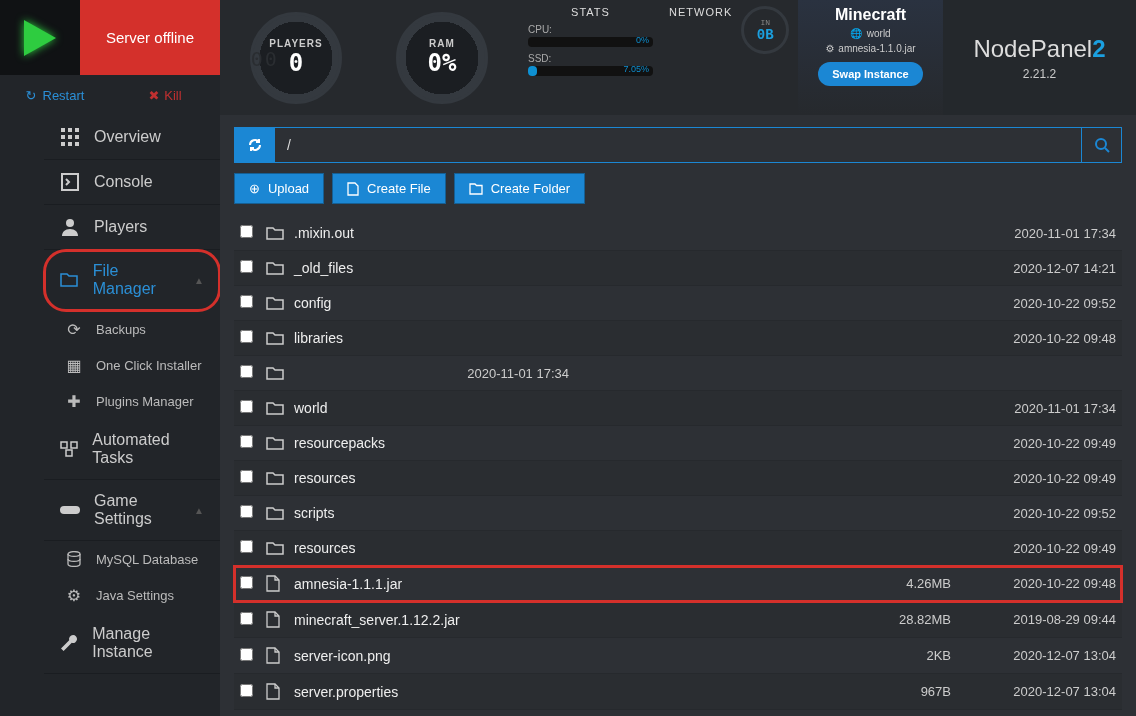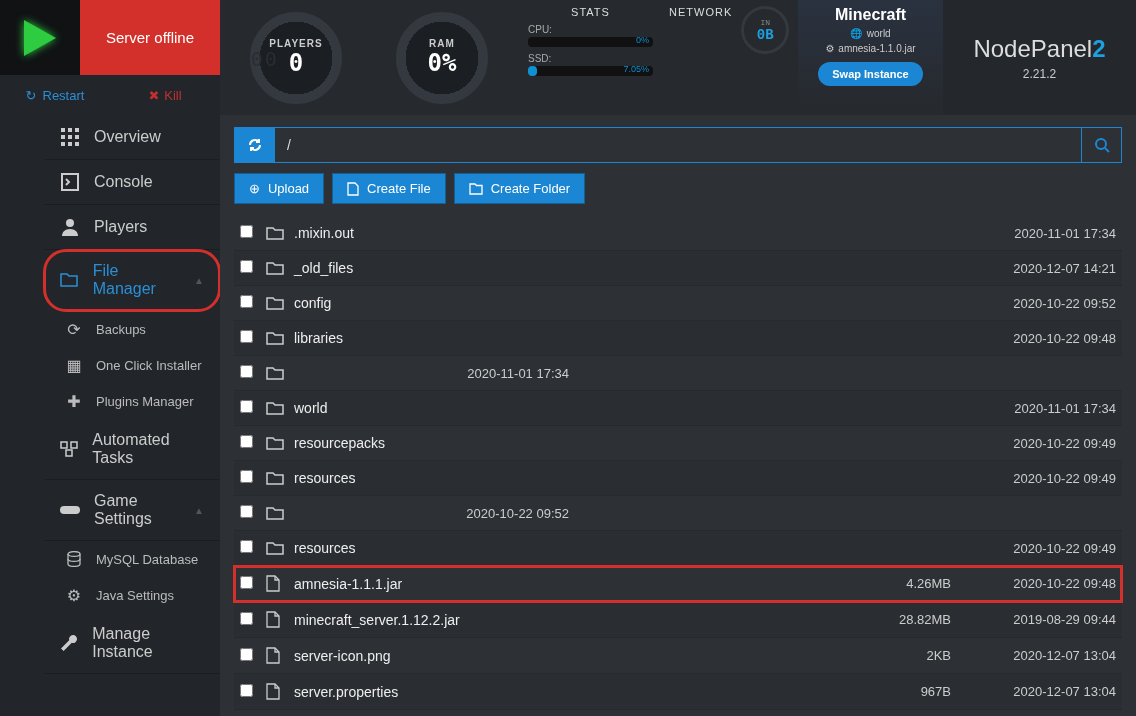--- a/index.html
+++ b/index.html
@@ -405,20 +405,21 @@
           <span class="fsize"></span>
           <span class="fdate">2020-10-22 09:49</span>
         </div>
         <div class="file-row">
           <span class="fcb"><input type="checkbox" style=""></span>
           <span class="ficon">
             <svg width="18" height="15" viewBox="0 0 18 15" fill="none" stroke="currentColor" stroke-width="1.5">
               <path d="M1 2h6l2 2h8v9H1z"></path>
             </svg>
           </span>
+          <span class="fname">scripts</span>
           <span class="fsize"></span>
           <span class="fdate">2020-10-22 09:52</span>
         </div>
         <div class="file-row">
           <span class="fcb"><input type="checkbox" style=""></span>
           <span class="ficon">
             <svg width="18" height="15" viewBox="0 0 18 15" fill="none" stroke="currentColor" stroke-width="1.5">
               <path d="M1 2h6l2 2h8v9H1z"></path>
             </svg>
           </span>

